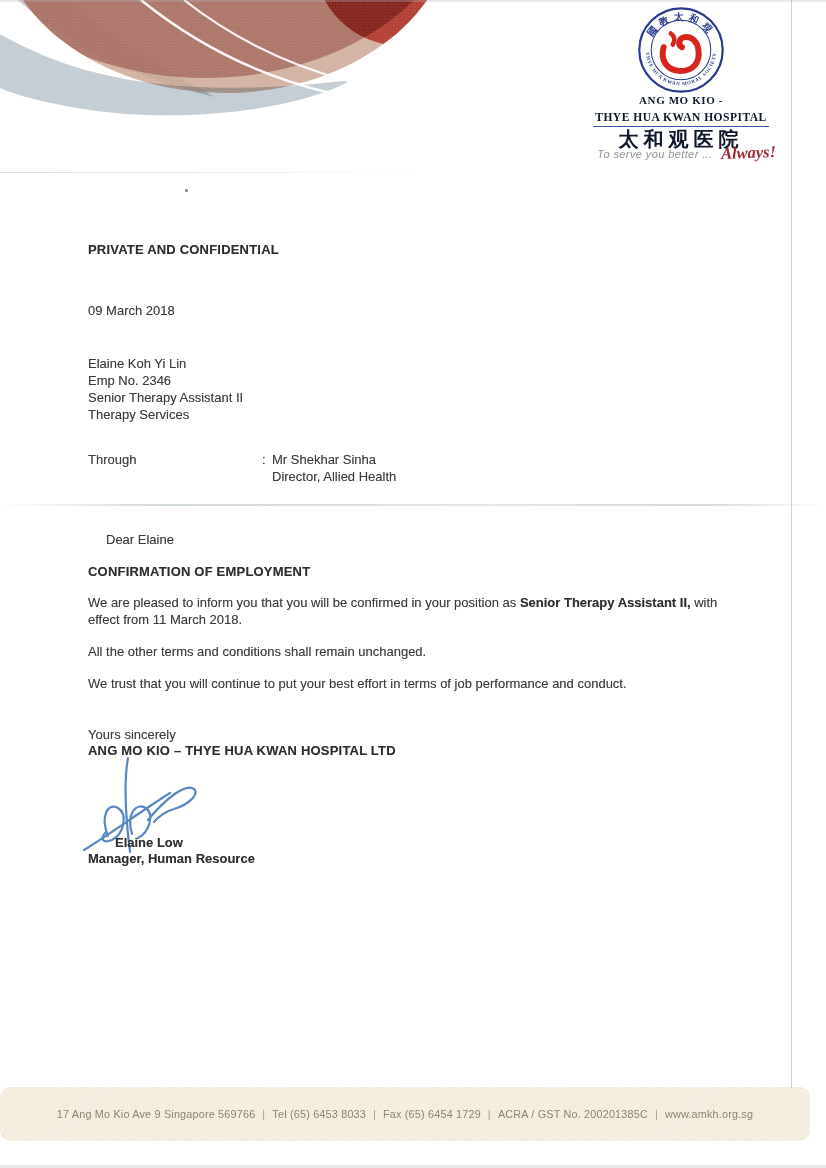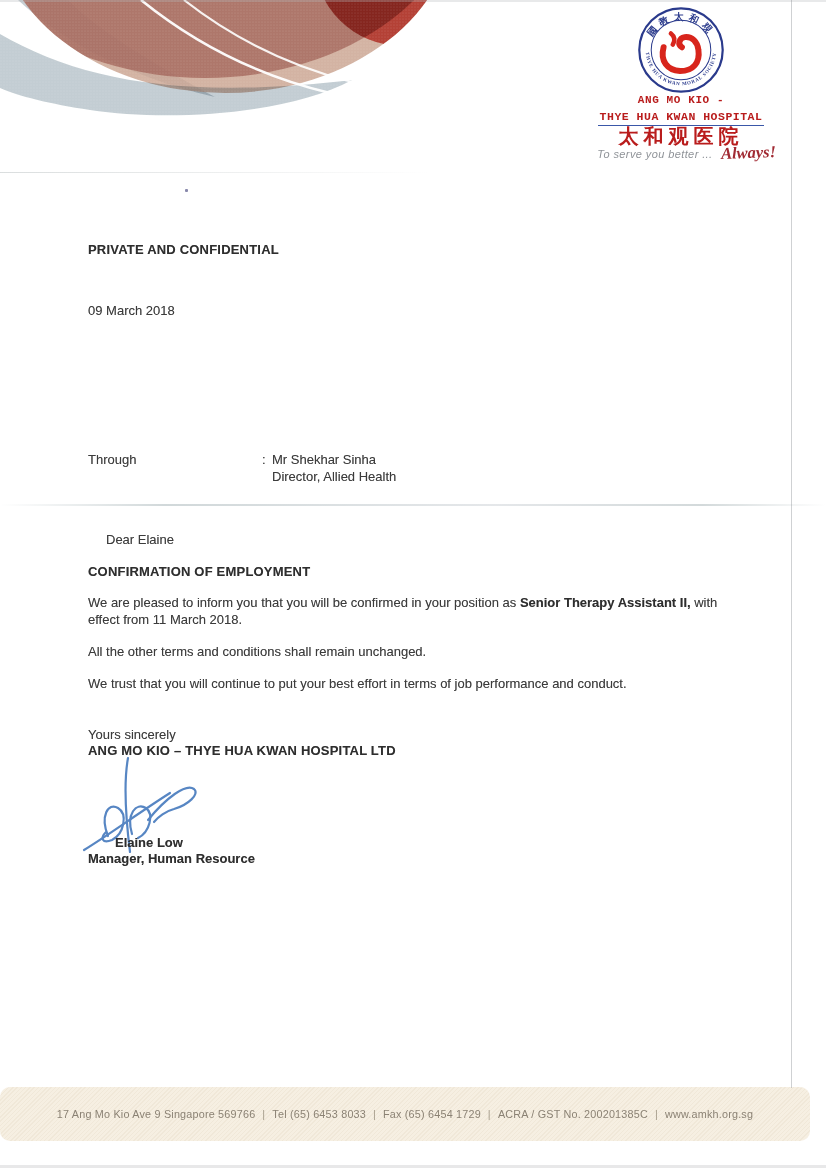--- a/index.html
+++ b/index.html
@@ -6,22 +6,22 @@
   .page{
     position:relative;width:826px;height:1168px;margin:0 auto;
     background:#ffffff;overflow:hidden;
     font-family:"Liberation Sans",sans-serif;color:#3c3c3c;
   }
   .abs{position:absolute;}
   .txt{font-size:13px;line-height:17px;text-shadow:0 0 .3px rgba(70,70,70,.45);}
   .b{font-weight:bold;color:#2e2e2e;}
   
   .seal{left:637px;top:6px;}
-  .logo-text{left:556px;top:94px;width:250px;text-align:center;color:#b91c1c;
-             font-family:Liberation Mono, monospace;}
+  .logo-text{left:556px;top:94px;width:250px;text-align:center;color:#0f172a;
+             font-family:Liberation Serif, serif;}
   .org1{font-size:11px;font-weight:bold;letter-spacing:.6px;line-height:12px;}
   .org2-wrap{margin-top:1px;}
   .org2{display:inline-block;font-size:11.5px;font-weight:bold;letter-spacing:.5px;
         line-height:13px;border-bottom:1.6px solid #3a57a8;padding:0 2px 2px 2px;}
   .orgcn{margin-top:3px;font-size:20px;font-weight:bold;letter-spacing:5px;line-height:18px;}
   .tagline{left:540px;top:143px;width:236px;text-align:right;white-space:nowrap;}
   .tag-gray{font-style:italic;font-size:11px;color:#8f9398;letter-spacing:.4px;}
   .tag-red{font-family:"Liberation Serif",serif;font-style:italic;font-weight:bold;
            font-size:16.5px;color:#a12a33;display:inline-block;transform:rotate(-2deg);
            margin-left:4px;}
@@ -117,20 +117,26 @@
 
   <div class="abs tagline">
     <span class="tag-gray">To serve you better ...</span>
     <span class="tag-red">Always!</span>
   </div>
 
   <div class="abs txt b classification">PRIVATE AND CONFIDENTIAL</div>
 
   <div class="abs txt date">09 March 2018</div>
 
+  <div class="abs txt recipient">
+    <div>Elaine Koh Yi Lin</div>
+    <div>Emp No. 2346</div>
+    <div>Senior Therapy Assistant II</div>
+    <div>Therapy Services</div>
+  </div>
 
   <div class="abs txt through">
     <div class="through-label">Through</div>
     <div class="through-colon">:</div>
     <div>
       <div>Mr Shekhar Sinha</div>
       <div>Director, Allied Health</div>
     </div>
   </div>
 

